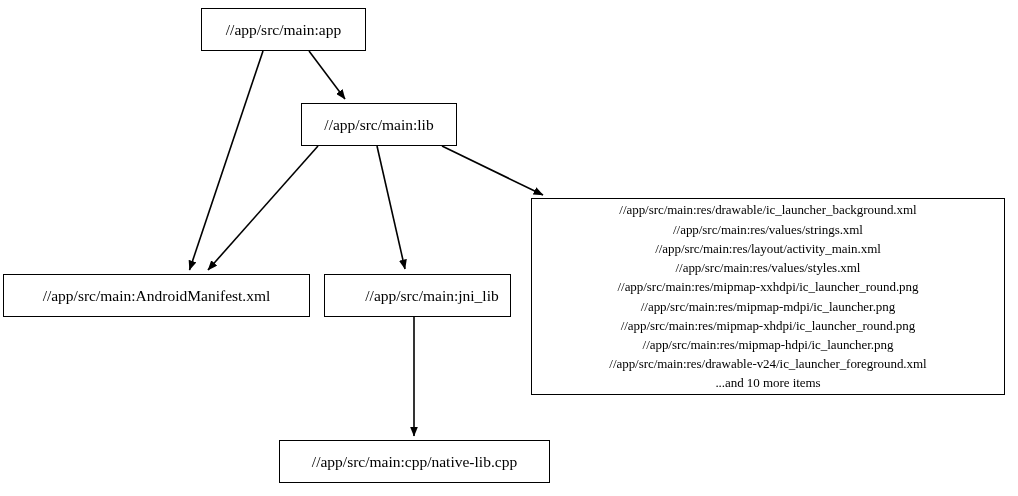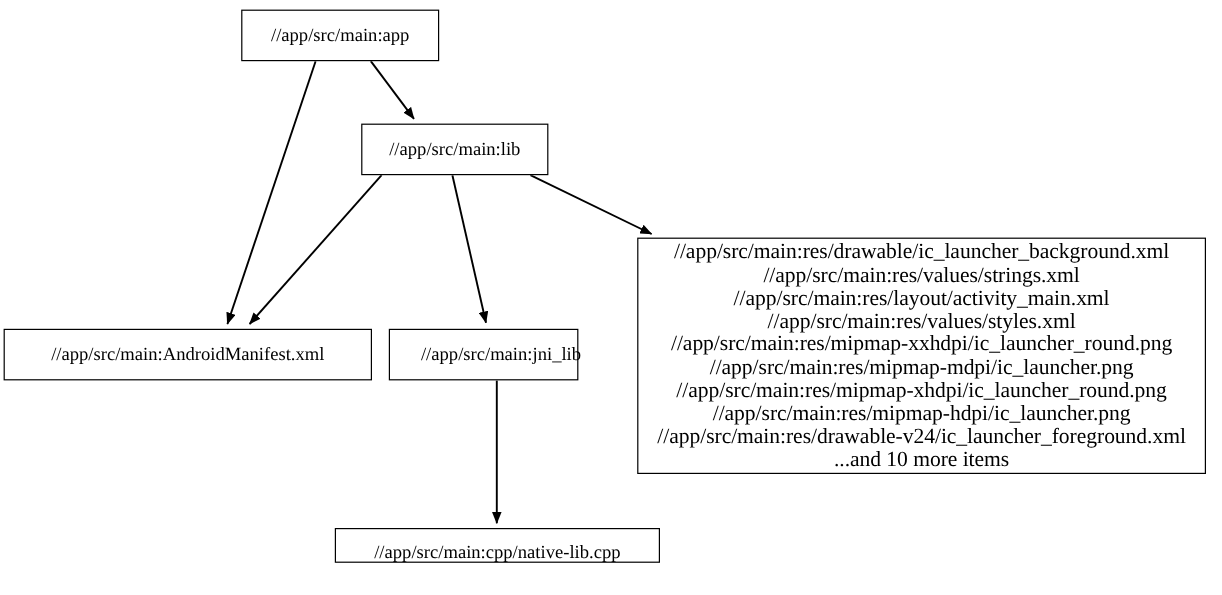--- a/index.html
+++ b/index.html
@@ -39,30 +39,30 @@
     white-space: nowrap;
     z-index: 2;
   }
   .node-label {
     display: block;
     padding: 0 10px;
   }
   .node-multiline {
     white-space: pre;
     line-height: 19.2px;
-    font-size: 18px;
+    font-size: 13px;
     letter-spacing: -0.05px;
   }
   
   #node-app      { left: 201px; top: 8px;   width: 165px; height: 43px; }
   #node-lib      { left: 301px; top: 103px; width: 156px; height: 43px; }
   #node-manifest { left: 3px;   top: 274px; width: 307px; height: 43px; align-items: center; }
-  #node-jni      { left: 324px; top: 274px; width: 158px; height: 43px; padding-left: 29px; }
+  #node-jni      { left: 324px; top: 274px; width: 187px; height: 43px; padding-left: 29px; }
   #node-res      { left: 531px; top: 198px; width: 474px; height: 197px; }
-  #node-cpp      { left: 279px; top: 440px; width: 271px; height: 29px; align-items: flex-end; }
+  #node-cpp      { left: 279px; top: 440px; width: 271px; height: 43px; }
 </style>
 </head>
 <body>
 
 <div id="canvas">
 
   <svg id="edges" viewBox="0 0 1018 496" width="1018" height="496" xmlns="http://www.w3.org/2000/svg">
     <defs>
       <marker id="arrowhead" markerWidth="10" markerHeight="8" refX="9.4" refY="4" orient="auto" markerUnits="userSpaceOnUse">
         <path d="M0,0 L10,4 L0,8 Z" fill="#000000"></path>

